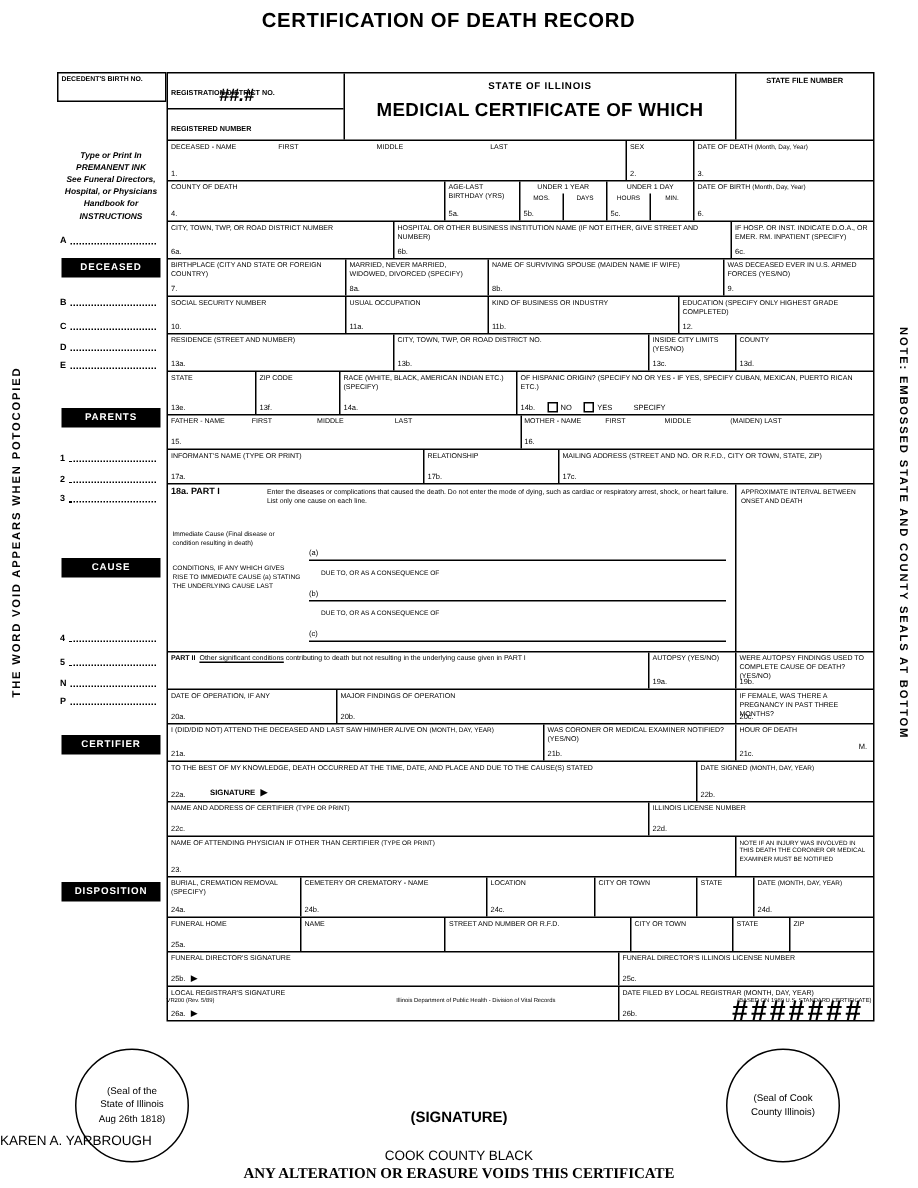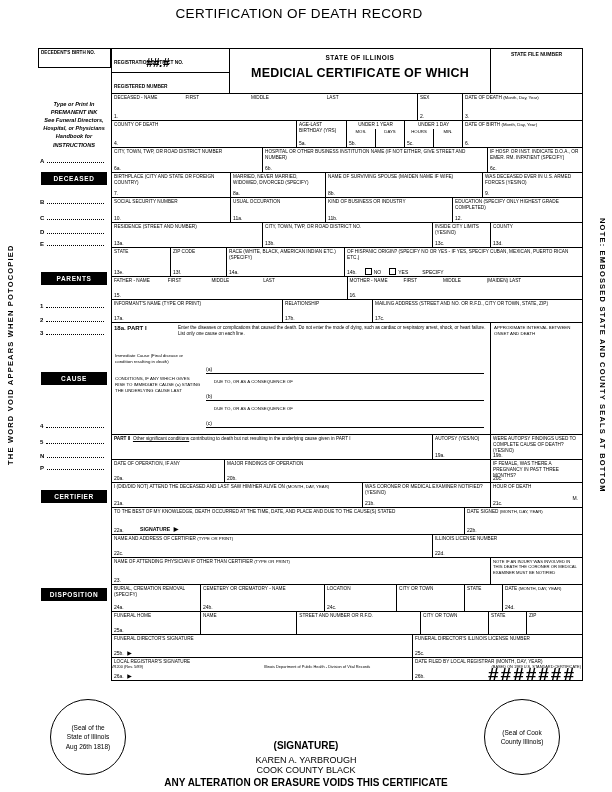--- a/index.html
+++ b/index.html
@@ -1,19 +1,19 @@
 <!DOCTYPE html>
 <html><head>
 <meta charset="utf-8">
 <style>
   html,body{margin:0;padding:0;background:#9a9a9a;}
   .page{position:relative;width:612px;height:792px;margin:0 auto;background:#ffffff;
         font-family:"Liberation Sans",sans-serif;color:#000;overflow:hidden;}
   .doc-title{position:absolute;top:6px;left:0;right:14px;text-align:center;
-             font-size:13.5px;font-weight:normal;letter-spacing:.4px;}
+             font-size:13.5px;font-weight:bold;letter-spacing:.4px;}
   
   .vtext{position:absolute;top:60px;height:590px;font-size:7.5px;font-weight:bold;
          letter-spacing:1.2px;writing-mode:vertical-rl;text-align:center;}
   .vtext.left{left:6px;transform:rotate(180deg);}
   .vtext.right{right:5px;}
   
   .birthno{position:absolute;left:38px;top:48px;width:73px;height:20px;
            border:1px solid #000;font-size:4.6px;font-weight:bold;padding:1px 2px;box-sizing:border-box;}
   .rail{position:absolute;left:38px;top:48px;width:72px;height:610px;}
   .instr{position:absolute;top:52px;left:0;width:72px;text-align:center;
@@ -73,28 +73,28 @@
   .p1-ln{position:absolute;left:0;right:2px;bottom:4px;border-bottom:1px solid #000;height:8px;}
   .p1-ltr{position:absolute;left:0;bottom:1px;font-size:5px;}
   
   .footnote{position:absolute;left:111px;top:664px;width:470px;display:flex;
             justify-content:space-between;font-size:3.9px;}
   .stamp-number{position:absolute;right:36px;top:664px;font-size:19px;font-weight:bold;letter-spacing:2px;}
   .cert-date{position:absolute;left:0;right:0;top:686px;text-align:center;font-size:11px;font-weight:bold;}
   .cert-text{position:absolute;left:91px;top:704px;width:430px;text-align:center;
              font-size:10.5px;line-height:1.35;}
   .cert-sig{position:absolute;left:0;right:0;top:740px;text-align:center;font-size:10px;font-weight:bold;}
-  .clerk-name{position:absolute;left:0;right:0;top:755px;text-align:center;font-size:9px;}
+  .clerk-name{position:absolute;left:0;right:0;top:755px;font-size:9px;}
   .clerk-title{position:absolute;left:0;right:0;top:765px;text-align:center;font-size:9px;}
   .seal{position:absolute;top:699px;width:76px;height:76px;border:1.5px solid #000;border-radius:50%;
         display:flex;flex-direction:column;align-items:center;justify-content:center;
         font-size:6.5px;line-height:1.4;text-align:center;box-sizing:border-box;}
   .seal.left{left:50px;}
   .seal.right{left:484px;}
-  .warning{position:absolute;left:0;right:0;top:777px;text-align:center;font-size:10px;font-weight:bold;}
+  .warning{position:absolute;left:0;right:0;top:777px;text-align:center;font-size:10px;font-weight:bold;font-family:Liberation Serif, serif;}
 </style>
 </head>
 <body>
 
 <div class="page">
 
   <div class="doc-title">CERTIFICATION OF DEATH RECORD</div>
 
   <div class="vtext left">THE WORD VOID APPEARS WHEN POTOCOPIED</div>
   <div class="vtext right">NOTE: EMBOSSED STATE AND COUNTY SEALS AT BOTTOM</div>

